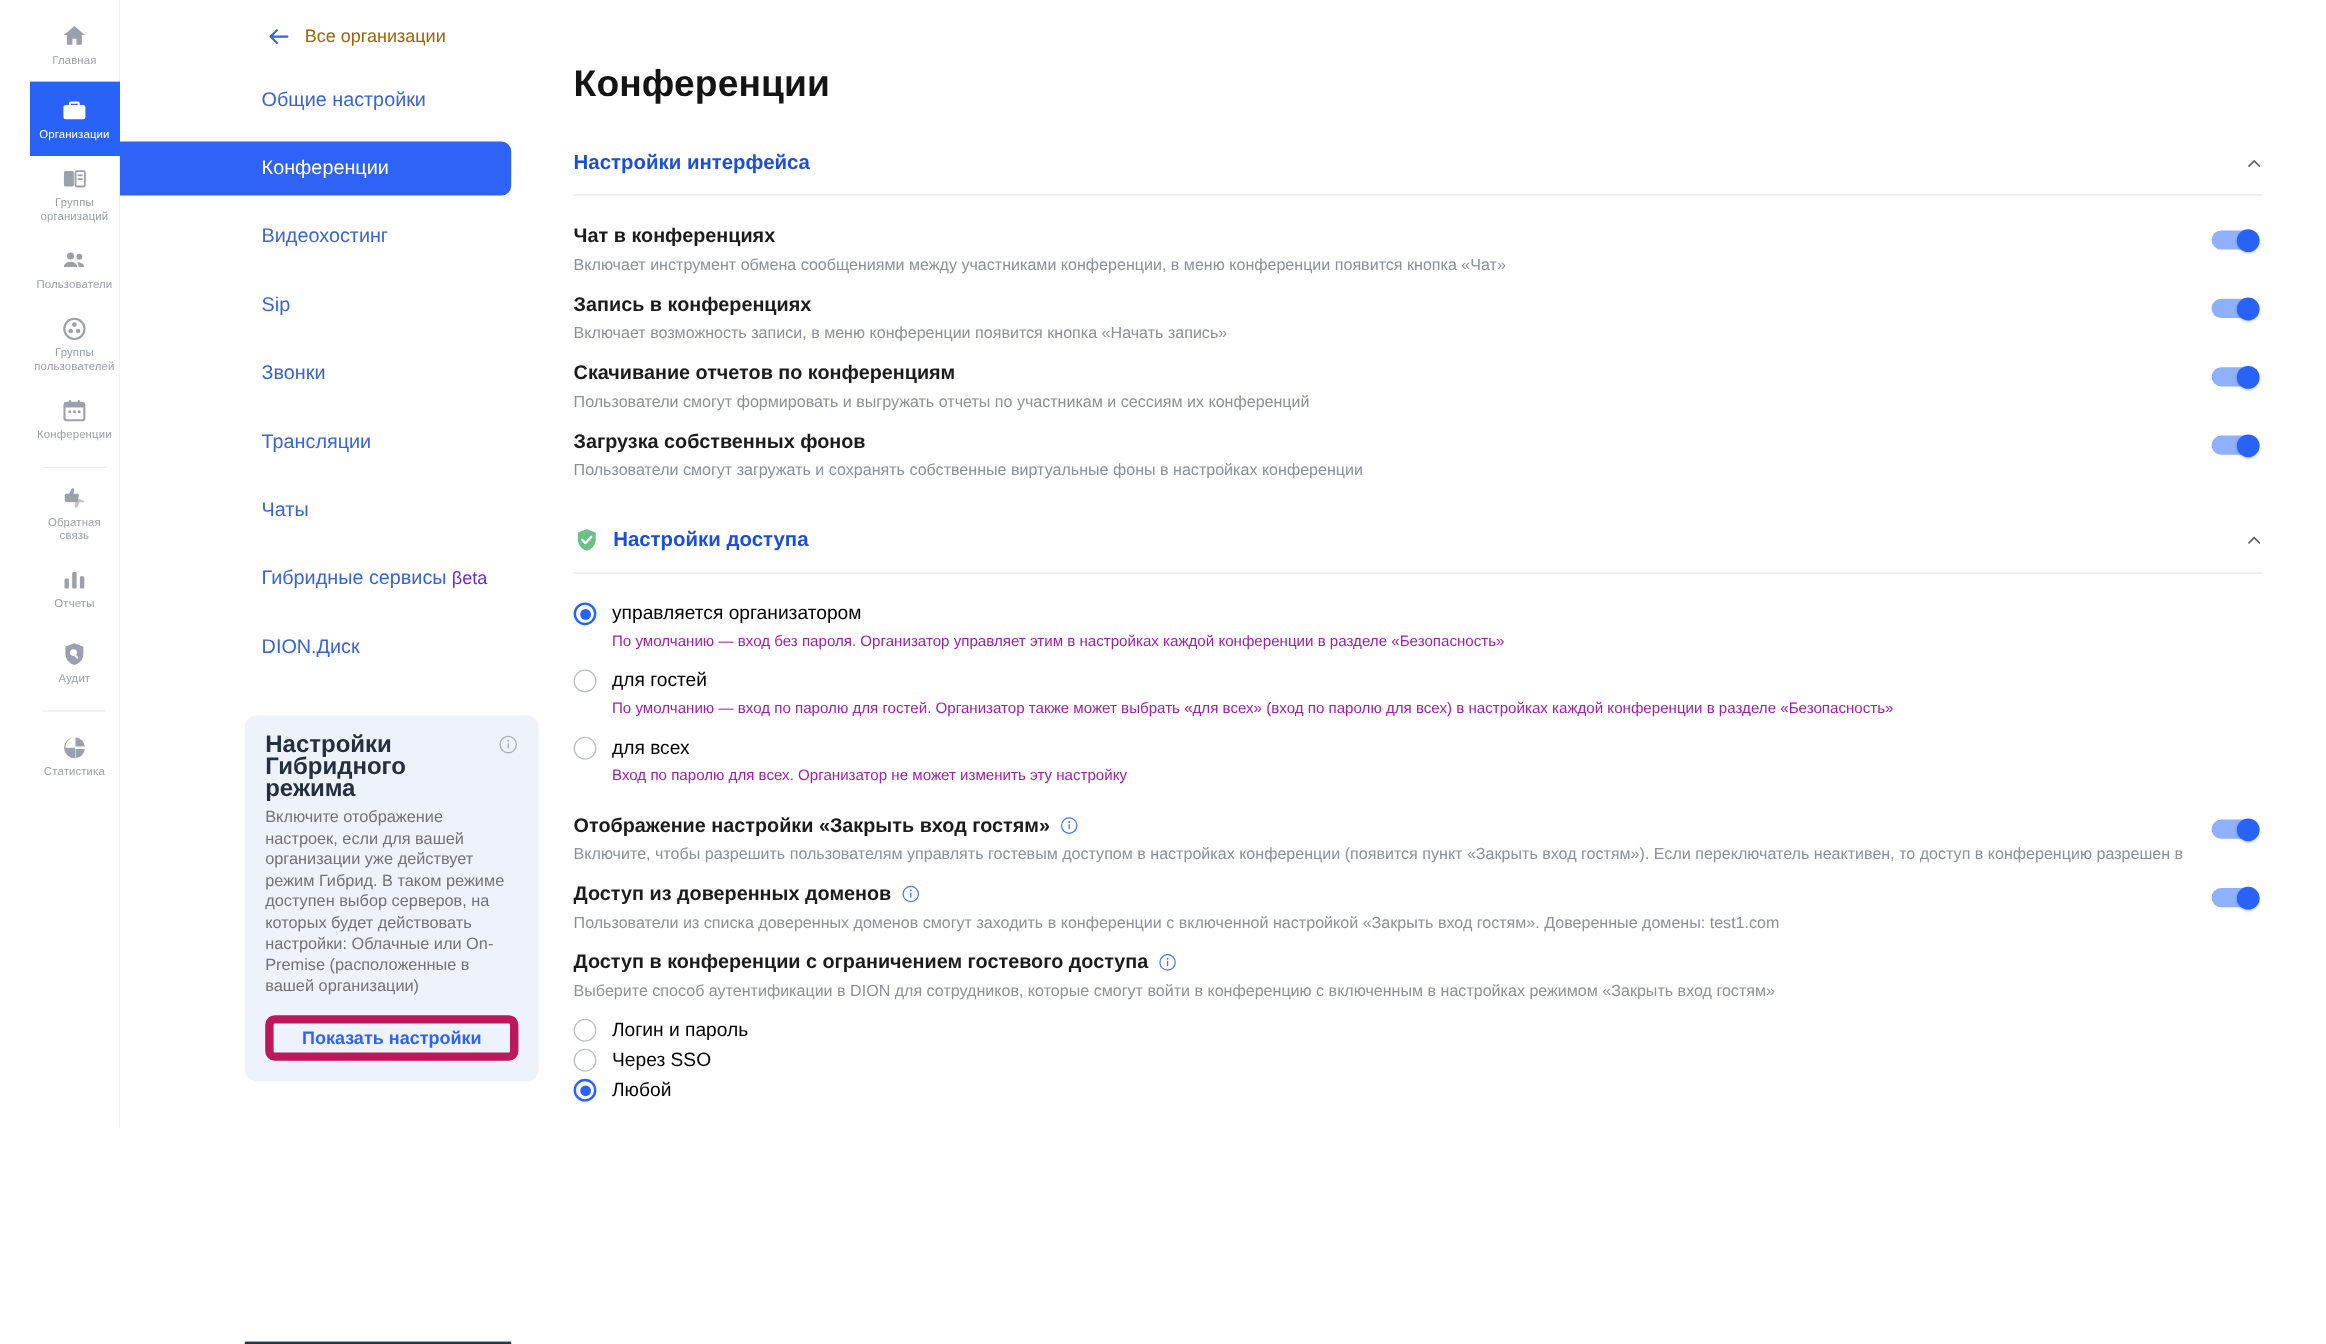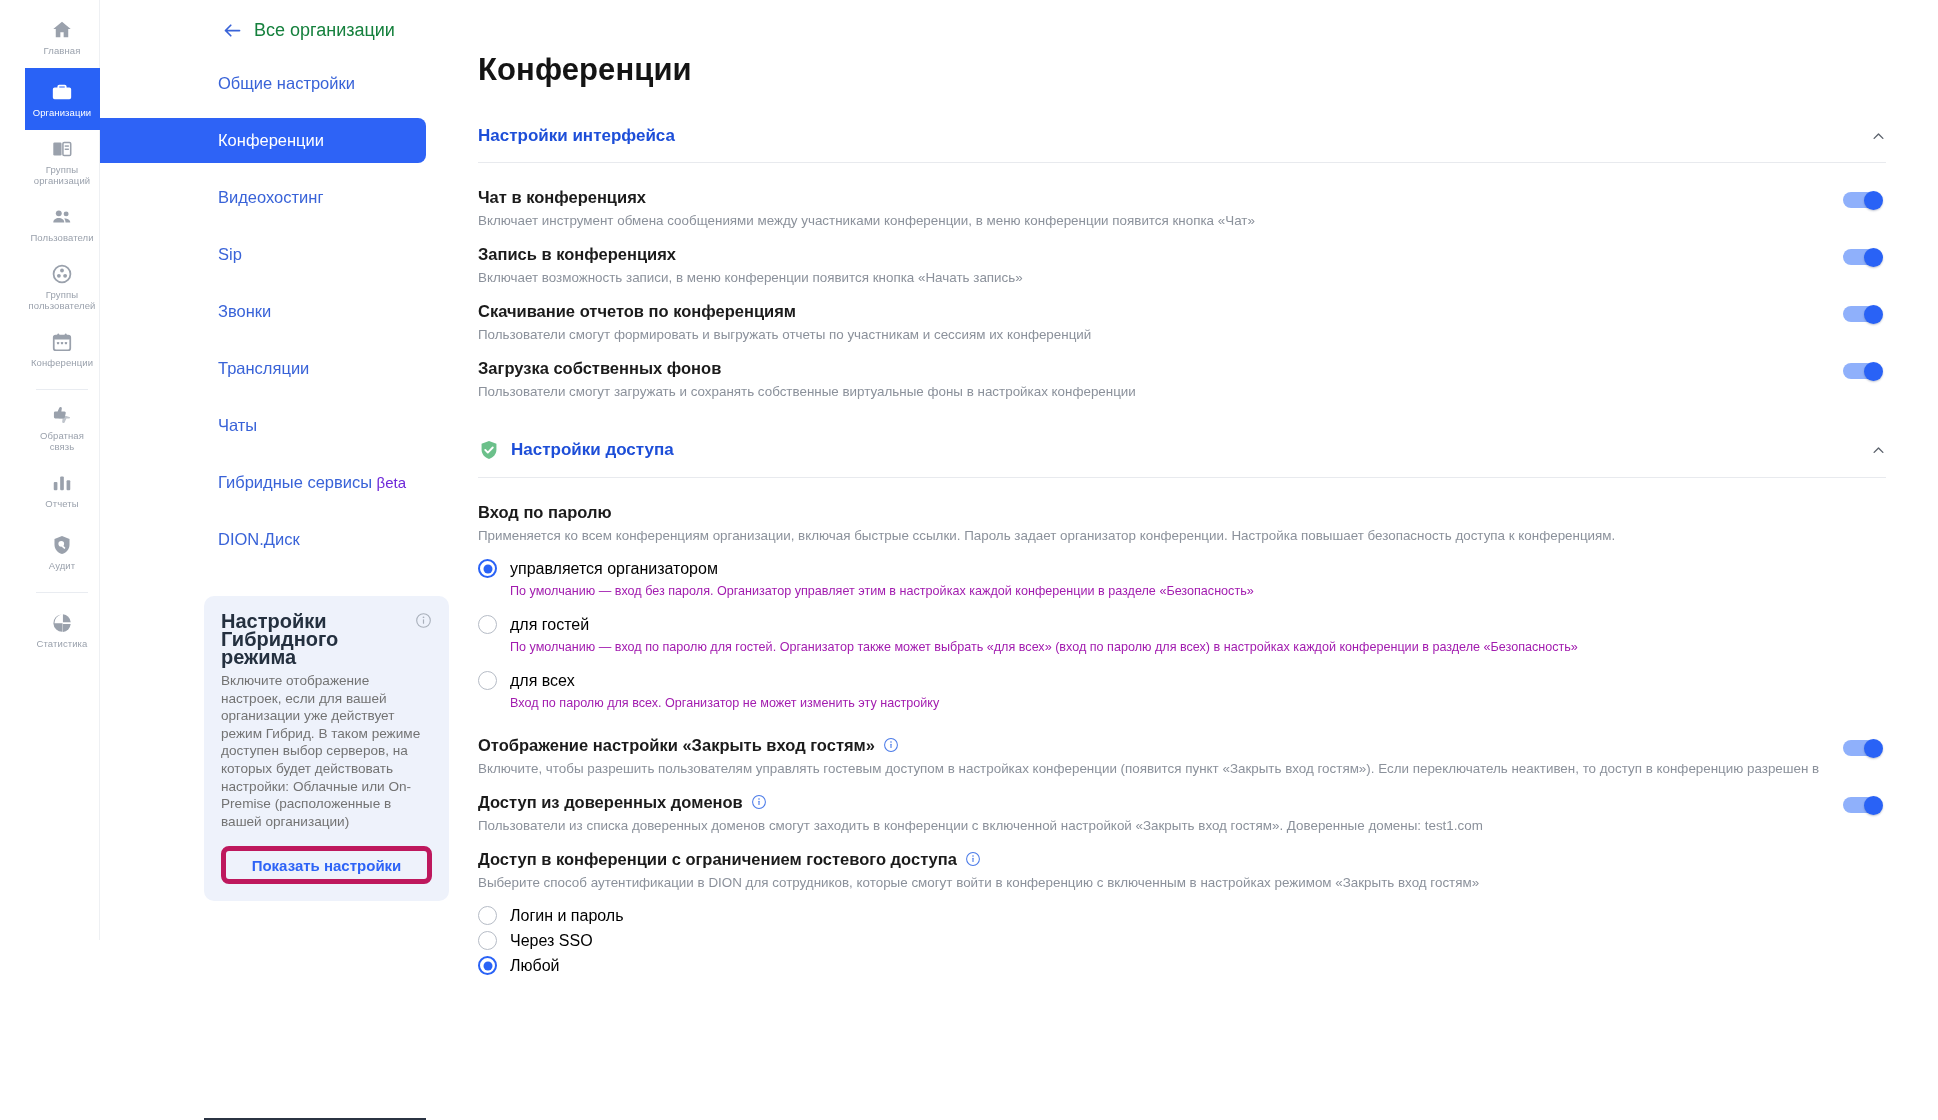--- a/index.html
+++ b/index.html
@@ -61,21 +61,21 @@
     padding-top: 20px;
   }
   .back-row {
     display: flex;
     align-items: center;
     gap: 11px;
     margin: 0 0 20px 122px;
     cursor: pointer;
   }
   .back-ico svg { width: 21px; height: 21px; display: block; stroke: #3963d8; fill: none; stroke-width: 2; }
-  .back-txt { font-size: 18px; color: #15803d; font-weight: 400; }
+  .back-txt { font-size: 15px; color: #a16207; font-weight: 400; }
 
   .nav { padding: 0 0 0 0; }
   .nav-item {
     height: 45px;
     display: flex;
     align-items: center;
     justify-content: space-between;
     padding: 0 20px 0 118px;
     margin: 0 0 0 0;
     font-size: 16.5px;
@@ -102,21 +102,21 @@
   .hint-body {
     margin-top: 6px;
     font-size: 13.6px;
     line-height: 17.6px;
     color: #737373;
   }
   .hint-btn {
     margin-top: 16px;
     width: 100%;
     height: 38px;
-    border: 5px solid #be185d;
+    border: 7px solid #be185d;
     background: transparent;
     border-radius: 8px;
     color: #2e63f6;
     font-size: 15px;
     font-weight: 700;
     font-family: inherit;
     cursor: pointer;
   }
   .side-bottom-rule {
     position: absolute;
@@ -483,28 +483,20 @@
               </span>
               <span class="section-title">Настройки доступа</span>
             </div>
             <span class="chev">
               <svg viewBox="0 0 24 24">
                 <path d="M5 15l7-7 7 7" stroke-linecap="round" stroke-linejoin="round"></path>
               </svg>
             </span>
           </div>
           <div class="rows">
-            <div class="row">
-              <div class="row-main">
-                <div class="row-title">
-                  <span>Вход по паролю</span>
-                </div>
-                <div class="row-desc wrapable">Применяется ко всем конференциям организации, включая быстрые ссылки. Пароль задает организатор конференции. Настройка повышает безопасность доступа к конференциям.</div>
-              </div>
-            </div>
             <div class="radio-group">
               <div class="radio-row">
                 <span class="radio checked"></span>
                 <span class="radio-label">управляется организатором</span>
               </div>
               <div class="radio-desc">По умолчанию — вход без пароля. Организатор управляет этим в настройках каждой конференции в разделе «Безопасность»</div>
               <div class="radio-row">
                 <span class="radio"></span>
                 <span class="radio-label">для гостей</span>
               </div>

